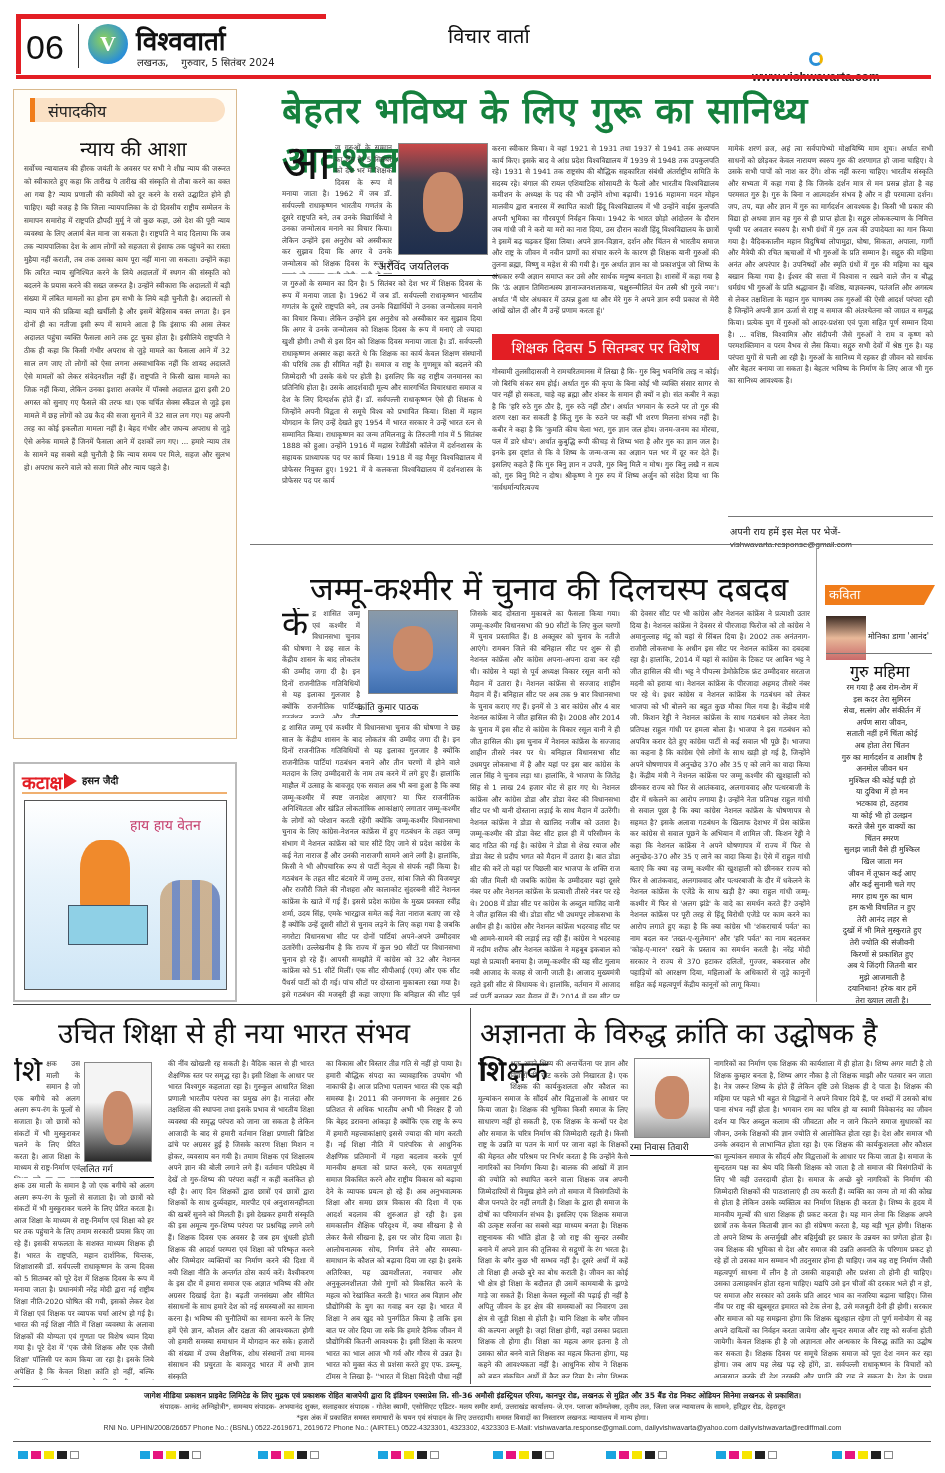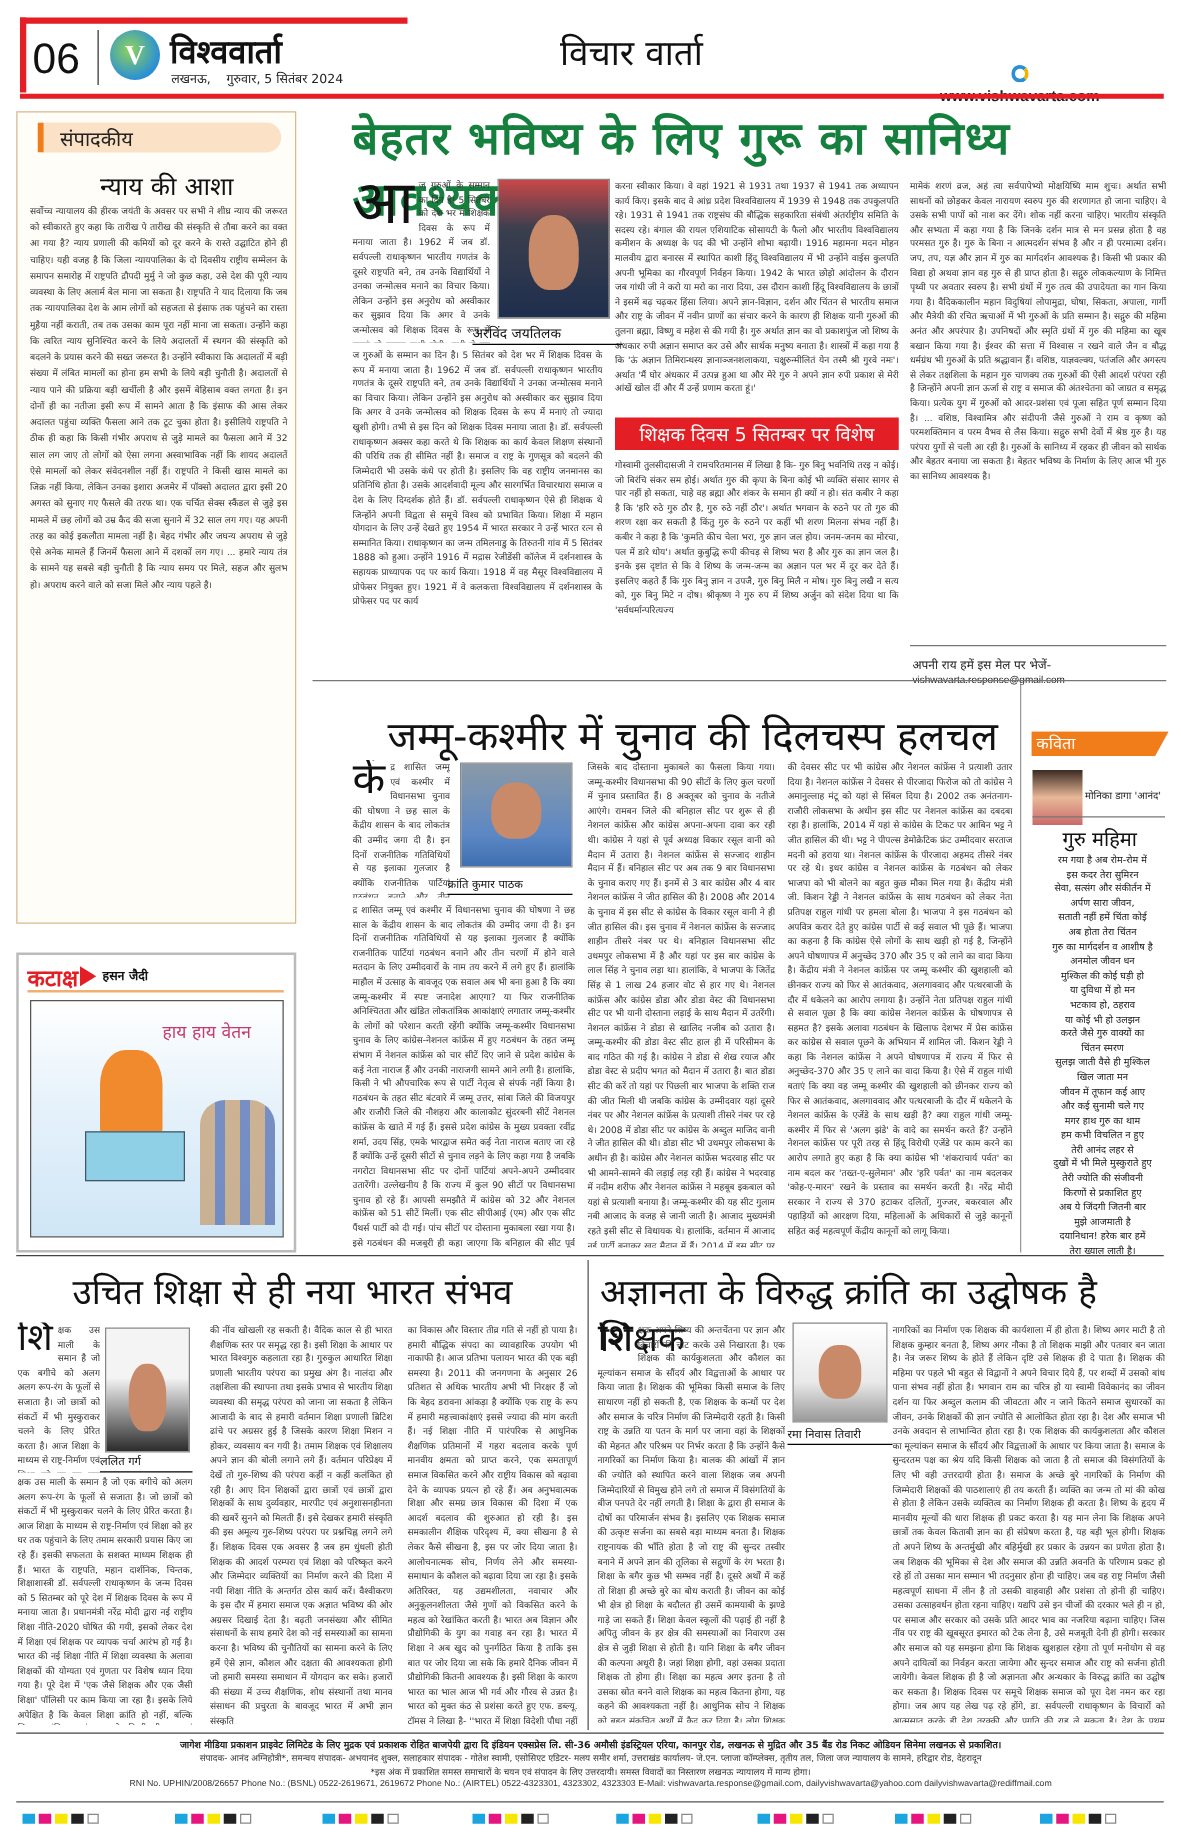--- a/index.html
+++ b/index.html
@@ -5,21 +5,21 @@
   * { box-sizing: border-box; margin: 0; padding: 0; }
   body { width: 945px; height: 1473px; background: #fff; font-family: "DejaVu Sans", sans-serif; color: #222; position: relative; overflow: hidden; }
   .abs { position: absolute; }
   
   .masthead-box { left: 16px; top: 14px; width: 310px; height: 60px; border-left: 5px solid #e31e24; border-top: 5px solid #e31e24; }
   .page-num { left: 26px; top: 28px; font-size: 34px; font-family: "Liberation Sans", sans-serif; color: #111; }
   .vsep { left: 78px; top: 24px; width: 1px; height: 44px; background: #333; }
   .logo { left: 88px; top: 24px; width: 40px; height: 40px; border-radius: 50%; background: radial-gradient(circle at 40% 40%, #8fd35a, #2a8fd6 70%); display:flex; align-items:center; justify-content:center; color:#fff; font-weight:bold; font-size:22px; font-family:"Liberation Serif", serif; }
   .brand { left: 136px; top: 22px; font-size: 26px; font-weight: bold; color: #111; }
   .dateline { left: 137px; top: 55px; font-size: 10px; color: #222; }
-  .section-title { left: 448px; top: 22px; font-size: 28px; color: #111; }
+  .section-title { left: 448px; top: 22px; font-size: 20px; color: #111; }
   .site-url { left: 752px; top: 52px; font-size: 12px; color: #222; font-family: "Liberation Sans", sans-serif; font-weight: bold; display:flex; align-items:center; gap:4px;flex-direction:column; }
   .ie-icon { width: 14px; height: 14px; border-radius: 50%; border: 3px solid #2a8fd6; border-right-color: #f0b400; display:inline-block; }
   .topline { left: 16px; top: 75px; width: 915px; height: 4px; background: #e31e24; }
   
   .editorial { left: 13px; top: 89px; width: 224px; height: 650px; border: 1px solid #d9b98e; background: #fffdf8; }
   .ed-tab { left: 30px; top: 98px; width: 195px; height: 24px; background: #fbe1c5; border-radius: 0 12px 12px 0; border-left: 5px solid #f07c1a; }
   .ed-tab-label { left: 48px; top: 100px; font-size: 16px; color: #222; }
   .ed-title { left: 80px; top: 135px; font-size: 20px; color: #111; }
   .ed-body { left: 24px; top: 162px; width: 206px; height: 575px; font-size: 7.2px; line-height: 13px; color: #333; text-align: justify; overflow: hidden; }
   
@@ -112,21 +112,21 @@
 <div class="abs red-banner">शिक्षक दिवस 5 सितम्बर पर विशेष</div>
 <div class="abs col" style="left:492px; top:366px; width:227px; height:170px;">गोस्वामी तुलसीदासजी ने रामचरितमानस में लिखा है कि- गुरु बिनु भवनिधि तरइ न कोई। जो बिरंचि संकर सम होई। अर्थात गुरु की कृपा के बिना कोई भी व्यक्ति संसार सागर से पार नहीं हो सकता, चाहे वह ब्रह्मा और शंकर के समान ही क्यों न हो। संत कबीर ने कहा है कि 'हरि रुठे गुरु ठौर है, गुरु रुठे नहीं ठौर'। अर्थात भगवान के रुठने पर तो गुरु की शरण रक्षा कर सकती है किंतु गुरु के रुठने पर कहीं भी शरण मिलना संभव नहीं है। कबीर ने कहा है कि 'कुमति कीच चेला भरा, गुरु ज्ञान जल होय। जनम-जनम का मोरचा, पल में डारे धोय'। अर्थात कुबुद्धि रूपी कीचड़ से शिष्य भरा है और गुरु का ज्ञान जल है। इनके इस दृष्टांत से कि वे शिष्य के जन्म-जन्म का अज्ञान पल भर में दूर कर देते हैं। इसलिए कहते हैं कि गुरु बिनु ज्ञान न उपजै, गुरु बिनु मिलै न मोष। गुरु बिनु लखै न सत्य को, गुरु बिनु मिटे न दोष। श्रीकृष्ण ने गुरु रुप में शिष्य अर्जुन को संदेश दिया था कि 'सर्वधर्मान्परित्यज्य</div>
 <div class="abs col" style="left:728px; top:143px; width:205px; height:370px;">मामेकं शरणं व्रज, अहं त्वा सर्वपापेभ्यो मोक्षयिष्यि माम शुचः। अर्थात सभी साधनों को छोड़कर केवल नारायण स्वरुप गुरु की शरणागत हो जाना चाहिए। वे उसके सभी पापों को नाश कर देंगे। शोक नहीं करना चाहिए। भारतीय संस्कृति और सभ्यता में कहा गया है कि जिनके दर्शन मात्र से मन प्रसन्न होता है वह परमसत गुरु है। गुरु के बिना न आत्मदर्शन संभव है और न ही परमात्मा दर्शन। जप, तप, यज्ञ और ज्ञान में गुरु का मार्गदर्शन आवश्यक है। किसी भी प्रकार की विद्या हो अथवा ज्ञान वह गुरु से ही प्राप्त होता है। सद्गुरु लोककल्याण के निमित्त पृथ्वी पर अवतार स्वरुप है। सभी ग्रंथों में गुरु तत्व की उपादेयता का गान किया गया है। वैदिककालीन महान विदुषियां लोपामुद्रा, घोषा, सिकता, अपाला, गार्गी और मैत्रेयी की रचित ऋचाओं में भी गुरुओं के प्रति सम्मान है। सद्गुरु की महिमा अनंत और अपरंपार है। उपनिषदों और स्मृति ग्रंथों में गुरु की महिमा का खूब बखान किया गया है। ईश्वर की सत्ता में विश्वास न रखने वाले जैन व बौद्ध धर्मग्रंथ भी गुरुओं के प्रति श्रद्धावान हैं। वशिष्ठ, याज्ञवल्क्य, पतंजलि और अगस्त्य से लेकर तक्षशिला के महान गुरु चाणक्य तक गुरुओं की ऐसी आदर्श परंपरा रही है जिन्होंने अपनी ज्ञान ऊर्जा से राष्ट्र व समाज की अंतश्चेतना को जाग्रत व समृद्ध किया। प्रत्येक युग में गुरुओं को आदर-प्रशंसा एवं पूजा सहित पूर्ण सम्मान दिया है। ... वशिष्ठ, विश्वामित्र और संदीपनी जैसे गुरुओं ने राम व कृष्ण को परमशक्तिमान व परम वैभव से लैस किया। सद्गुरु सभी देवों में श्रेष्ठ गुरु है। यह परंपरा युगों से चली आ रही है। गुरुओं के सानिध्य में रहकर ही जीवन को सार्थक और बेहतर बनाया जा सकता है। बेहतर भविष्य के निर्माण के लिए आज भी गुरु का सानिध्य आवश्यक है।</div>
 <div class="abs hline" style="left:728px; top:516px; width:205px;"></div>
 <div class="abs email-note">
   <span>अपनी राय हमें इस मेल पर भेजें-</span>
   <span class="em">vishwavarta.response@gmail.com</span>
 </div>
 <div class="abs hline" style="left:250px; top:544px; width:683px;"></div>
 
-<div class="abs jk-headline">जम्मू-कश्मीर में चुनाव की दिलचस्प हलचल</div>
+<div class="abs jk-headline">जम्मू-कश्मीर में चुनाव की दिलचस्प दबदब</div>
 <div class="abs col" style="left:282px; top:608px; width:78px; height:110px;">
   <span class="dropcap" style="font-size:34px;line-height:30px;">कें</span>
   <span>द्र शासित जम्मू एवं कश्मीर में विधानसभा चुनाव की घोषणा ने छह साल के केंद्रीय शासन के बाद लोकतंत्र की उम्मीद जगा दी है। इन दिनों राजनीतिक गतिविधियों से यह इलाका गुलजार है क्योंकि राजनीतिक पार्टियां गठबंधन बनाने और तीन चरणों में होने वाले मतदान के लिए उम्मीदवारों के नाम तय करने में लगे हुए हैं। हालांकि माहौल में उत्साह के बावजूद एक सवाल अब भी बना हुआ है कि क्या जम्मू-कश्मीर में स्पष्ट जनादेश आएगा? या फिर राजनीतिक अनिश्चितता और खंडित लोकतांत्रिक आकांक्षाएं लगातार जम्मू-कश्मीर के लोगों को परेशान करती रहेंगी क्योंकि जम्मू-कश्मीर विधानसभा चुनाव के लिए कांग्रेस-नेशनल कांफ्रेंस में हुए गठबंधन के तहत जम्मू संभाग में नेशनल कांफ्रेंस को चार सीटें दिए जाने से प्रदेश कांग्रेस के कई नेता नाराज हैं और उनकी नाराजगी सामने आने लगी है। हालांकि, किसी ने भी औपचारिक रूप से पार्टी नेतृत्व से संपर्क नहीं किया है। गठबंधन के तहत सीट बंटवारे में जम्मू उत्तर, सांबा जिले की विजयपुर और राजौरी जिले की नौशहरा और कालाकोट सुंदरबनी सीटें नेशनल कांफ्रेंस के खाते में गई हैं। इससे प्रदेश कांग्रेस के मुख्य प्रवक्ता रवींद्र शर्मा, उदय सिंह, एमके भारद्वाज समेत कई नेता नाराज बताए जा रहे हैं क्योंकि उन्हें दूसरी सीटों से चुनाव लड़ने के लिए कहा गया है जबकि नगरोटा विधानसभा सीट पर दोनों पार्टियां अपने-अपने उम्मीदवार उतारेंगी। उल्लेखनीय है कि राज्य में कुल 90 सीटों पर विधानसभा चुनाव हो रहे हैं। आपसी समझौते में कांग्रेस को 32 और नेशनल कांफ्रेंस को 51 सीटें मिलीं। एक सीट सीपीआई (एम) और एक सीट पैंथर्स पार्टी को दी गई। पांच सीटों पर दोस्ताना मुकाबला रखा गया है। इसे गठबंधन की मजबूरी ही कहा जाएगा कि बनिहाल की सीट पूर्व सूबेदार विकार रसूल के खाते में दोस्ताना मुकाबले में आ गई। इस सीट पर नेशनल कांफ्रेंस भी चुनाव लड़ रही है। कहा जा रहा है कि इन सीटों पर दावेदारी वापस लेने से दोनों पार्टियां पीछे नहीं हट रही थीं</span>
 </div>
 <div class="abs photo" style="left:368px; top:610px; width:90px; height:84px; background:linear-gradient(180deg,#8a9aa8 0%,#5b87c4 70%,#3f6fb0 100%);">
     <div class="face"></div>
   </div>
 <div class="abs byline" style="left:358px; top:700px; width:100px; font-size:9px;">क्रांति कुमार पाठक</div>
 <div class="abs col" style="left:282px; top:722px; width:178px; height:276px;">द्र शासित जम्मू एवं कश्मीर में विधानसभा चुनाव की घोषणा ने छह साल के केंद्रीय शासन के बाद लोकतंत्र की उम्मीद जगा दी है। इन दिनों राजनीतिक गतिविधियों से यह इलाका गुलजार है क्योंकि राजनीतिक पार्टियां गठबंधन बनाने और तीन चरणों में होने वाले मतदान के लिए उम्मीदवारों के नाम तय करने में लगे हुए हैं। हालांकि माहौल में उत्साह के बावजूद एक सवाल अब भी बना हुआ है कि क्या जम्मू-कश्मीर में स्पष्ट जनादेश आएगा? या फिर राजनीतिक अनिश्चितता और खंडित लोकतांत्रिक आकांक्षाएं लगातार जम्मू-कश्मीर के लोगों को परेशान करती रहेंगी क्योंकि जम्मू-कश्मीर विधानसभा चुनाव के लिए कांग्रेस-नेशनल कांफ्रेंस में हुए गठबंधन के तहत जम्मू संभाग में नेशनल कांफ्रेंस को चार सीटें दिए जाने से प्रदेश कांग्रेस के कई नेता नाराज हैं और उनकी नाराजगी सामने आने लगी है। हालांकि, किसी ने भी औपचारिक रूप से पार्टी नेतृत्व से संपर्क नहीं किया है। गठबंधन के तहत सीट बंटवारे में जम्मू उत्तर, सांबा जिले की विजयपुर और राजौरी जिले की नौशहरा और कालाकोट सुंदरबनी सीटें नेशनल कांफ्रेंस के खाते में गई हैं। इससे प्रदेश कांग्रेस के मुख्य प्रवक्ता रवींद्र शर्मा, उदय सिंह, एमके भारद्वाज समेत कई नेता नाराज बताए जा रहे हैं क्योंकि उन्हें दूसरी सीटों से चुनाव लड़ने के लिए कहा गया है जबकि नगरोटा विधानसभा सीट पर दोनों पार्टियां अपने-अपने उम्मीदवार उतारेंगी। उल्लेखनीय है कि राज्य में कुल 90 सीटों पर विधानसभा चुनाव हो रहे हैं। आपसी समझौते में कांग्रेस को 32 और नेशनल कांफ्रेंस को 51 सीटें मिलीं। एक सीट सीपीआई (एम) और एक सीट पैंथर्स पार्टी को दी गई। पांच सीटों पर दोस्ताना मुकाबला रखा गया है। इसे गठबंधन की मजबूरी ही कहा जाएगा कि बनिहाल की सीट पूर्व सूबेदार विकार रसूल के खाते में दोस्ताना मुकाबले में आ गई। इस सीट पर नेशनल कांफ्रेंस भी चुनाव लड़ रही है। कहा जा रहा है कि इन सीटों पर दावेदारी वापस लेने से दोनों पार्टियां पीछे नहीं हट रही थीं</div>
 <div class="abs col" style="left:470px; top:608px; width:150px; height:390px;">जिसके बाद दोस्ताना मुकाबले का फैसला किया गया। जम्मू-कश्मीर विधानसभा की 90 सीटों के लिए कुल चरणों में चुनाव प्रस्तावित हैं। 8 अक्तूबर को चुनाव के नतीजे आएंगे। रामबन जिले की बनिहाल सीट पर शुरू से ही नेशनल कांफ्रेंस और कांग्रेस अपना-अपना दावा कर रही थी। कांग्रेस ने यहां से पूर्व अध्यक्ष विकार रसूल वानी को मैदान में उतारा है। नेशनल कांफ्रेंस से सज्जाद शाहीन मैदान में हैं। बनिहाल सीट पर अब तक 9 बार विधानसभा के चुनाव कराए गए हैं। इनमें से 3 बार कांग्रेस और 4 बार नेशनल कांफ्रेंस ने जीत हासिल की है। 2008 और 2014 के चुनाव में इस सीट से कांग्रेस के विकार रसूल वानी ने ही जीत हासिल की। इस चुनाव में नेशनल कांफ्रेंस के सज्जाद शाहीन तीसरे नंबर पर थे। बनिहाल विधानसभा सीट उधमपुर लोकसभा में है और यहां पर इस बार कांग्रेस के लाल सिंह ने चुनाव लड़ा था। हालांकि, वे भाजपा के जितेंद्र सिंह से 1 लाख 24 हजार वोट से हार गए थे। नेशनल कांफ्रेंस और कांग्रेस डोडा और डोडा वेस्ट की विधानसभा सीट पर भी यानी दोस्ताना लड़ाई के साथ मैदान में उतरेंगी। नेशनल कांफ्रेंस ने डोडा से खालिद नजीब को उतारा है। जम्मू-कश्मीर की डोडा वेस्ट सीट हाल ही में परिसीमन के बाद गठित की गई है। कांग्रेस ने डोडा से शेख रयाज और डोडा वेस्ट से प्रदीप भगत को मैदान में उतारा है। बात डोडा सीट की करें तो यहां पर पिछली बार भाजपा के शक्ति राज की जीत मिली थी जबकि कांग्रेस के उम्मीदवार यहां दूसरे नंबर पर और नेशनल कांफ्रेंस के प्रत्याशी तीसरे नंबर पर रहे थे। 2008 में डोडा सीट पर कांग्रेस के अब्दुल माजिद वानी ने जीत हासिल की थी। डोडा सीट भी उधमपुर लोकसभा के अधीन ही है। कांग्रेस और नेशनल कांफ्रेंस भदरवाह सीट पर भी आमने-सामने की लड़ाई लड़ रही हैं। कांग्रेस ने भदरवाह में नदीम शरीफ और नेशनल कांफ्रेंस ने महबूब इकबाल को यहां से प्रत्याशी बनाया है। जम्मू-कश्मीर की यह सीट गुलाम नबी आजाद के वजह से जानी जाती है। आजाद मुख्यमंत्री रहते इसी सीट से विधायक थे। हालांकि, वर्तमान में आजाद नई पार्टी बनाकर खुद मैदान में हैं। 2014 में इस सीट पर भाजपा के दलीप सिंह ने जीत हासिल की थी। यहां पर अब तक हुए चुनाव में 9 बार कांग्रेस की ही जीत मिली है। यह सीट भी उधमपुर लोकसभा सीट के ही अधीन है। नेशनल कांफ्रेंस का प्रत्याशी यहां पर दूसरे-तीसरे नंबर की लड़ाई में ही रहा है। जम्मू-कश्मीर</div>

